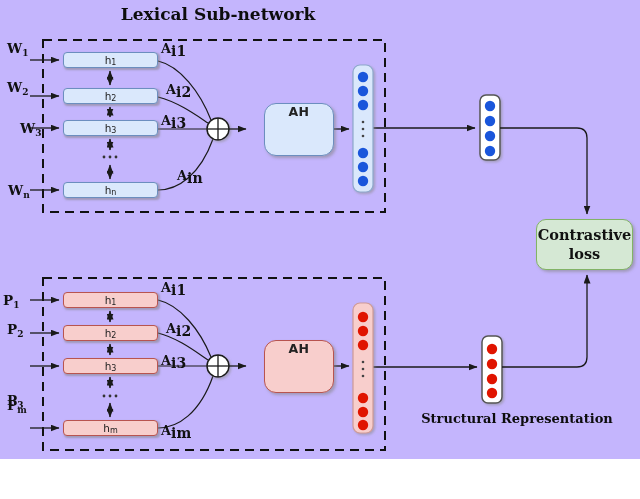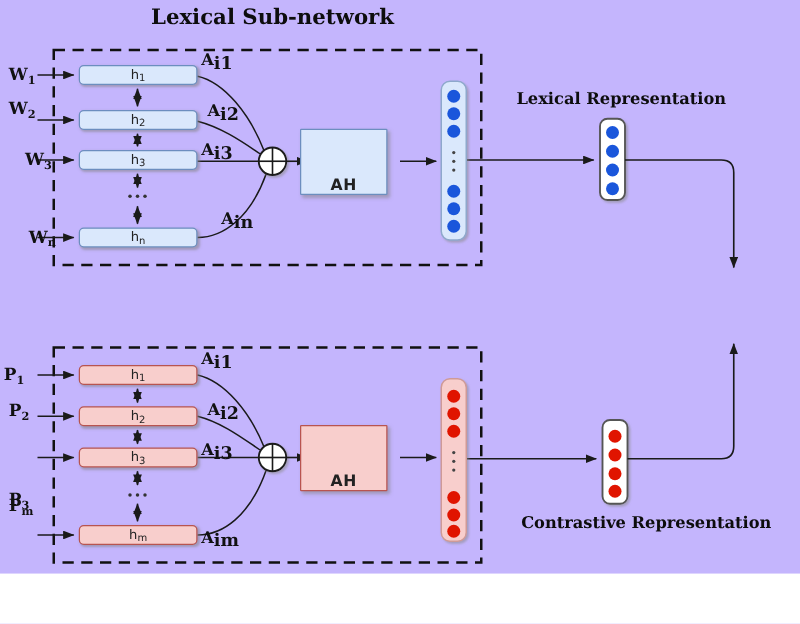--- a/index.html
+++ b/index.html
@@ -15,22 +15,22 @@
   .hbox{position:absolute;left:63px;width:95px;height:16px;border-radius:4px;
         display:flex;align-items:center;justify-content:center;
         font-family:"DejaVu Sans",sans-serif;font-size:10.5px;color:#222;
         box-shadow:1.5px 1.5px 2px rgba(130,130,130,.55);box-sizing:border-box;}
   .hbox .sub{font-size:8px;top:2px;font-weight:normal;}
   .blue{background:#dae8fc;border:1px solid #6c8ebf;}
   .pink{background:#f8cecc;border:1px solid #b85450;}
   .albl{position:absolute;width:40px;font-weight:bold;font-size:13px;
         font-family:"DejaVu Serif",serif;}
   .albl .sub{font-size:14px;}
-  .ahbox{position:absolute;left:240px;width:70px;height:53px;border-radius:1px;
-         display:flex;align-items:flex-end;justify-content:center;
+  .ahbox{position:absolute;left:264px;width:70px;height:53px;border-radius:12px;
+         display:flex;align-items:flex-start;justify-content:center;
          font-family:"DejaVu Sans",sans-serif;font-size:12.5px;font-weight:600;
          letter-spacing:.5px;color:#222;
          box-shadow:2px 2px 3px rgba(130,130,130,.55);box-sizing:border-box;}
   .replabel{position:absolute;text-align:center;font-weight:600;font-size:13px;
             font-family:"DejaVu Serif",serif;color:#0d0d0d;}
   .lossbox{position:absolute;left:536px;top:219px;width:97px;height:51px;
            background:#d5e8d4;border:1.5px solid #82b366;border-radius:10px;
            display:flex;align-items:center;justify-content:center;text-align:center;
            font-weight:bold;font-size:14.5px;line-height:1.25;
            font-family:"DejaVu Serif",serif;padding:2px 6px;box-sizing:border-box;
@@ -164,24 +164,24 @@
       <circle cx="492" cy="379" r="5.2" fill="#e01400"></circle>
       <circle cx="492" cy="393" r="5.2" fill="#e01400"></circle>
     </g>
 
     <path d="M500,128 L577,128 Q587,128 587,138 L587,214" fill="none" stroke="#1a1a1a" stroke-width="1.3" marker-end="url(#arr)"></path>
     <path d="M502,367 L577,367 Q587,367 587,357 L587,275" fill="none" stroke="#1a1a1a" stroke-width="1.3" marker-end="url(#arr)"></path>
   </svg>
 
   <div class="title" style="left:93px;top:4px;">Lexical Sub-network</div>
 
-  <div class="lbl-io" style="left:7px;top:51px;"><span>W</span><span class="sub">1</span></div>
+  <div class="lbl-io" style="left:7px;top:39px;"><span>W</span><span class="sub">1</span></div>
   <div class="lbl-io" style="left:7px;top:78px;"><span>W</span><span class="sub">2</span></div>
   <div class="lbl-io" style="left:20px;top:119px;"><span>W</span><span class="sub">3</span></div>
-  <div class="lbl-io" style="left:23px;top:181px;"><span>W</span><span class="sub">n</span></div>
+  <div class="lbl-io" style="left:8px;top:181px;"><span>W</span><span class="sub">n</span></div>
 
   <div class="hbox blue" style="top:52px;">
       <span>h</span>
       <span class="sub">1</span>
     </div>
   <div class="hbox blue" style="top:88px;">
       <span>h</span>
       <span class="sub">2</span>
     </div>
   <div class="hbox blue" style="top:120px;">
@@ -195,21 +195,20 @@
 
   <div class="albl" style="left:161px;top:40px;"><span>A</span><span class="sub">i1</span></div>
   <div class="albl" style="left:166px;top:81px;"><span>A</span><span class="sub">i2</span></div>
   <div class="albl" style="left:161px;top:112px;"><span>A</span><span class="sub">i3</span></div>
   <div class="albl" style="left:177px;top:167px;"><span>A</span><span class="sub">in</span></div>
 
   <div class="ahbox blue" style="top:103px;">
       <span>AH</span>
     </div>
 
-  <div class="replabel" style="left:407px;top:72px;width:180px;">Lexical Representation</div>
 
   <div class="lbl-io" style="left:3px;top:291px;"><span>P</span><span class="sub">1</span></div>
   <div class="lbl-io" style="left:7px;top:320px;"><span>P</span><span class="sub">2</span></div>
   <div class="lbl-io" style="left:7px;top:365px;margin-top:26px;"><span>P</span><span class="sub">3</span></div>
   <div class="lbl-io" style="left:7px;top:396px;"><span>P</span><span class="sub">m</span></div>
 
   <div class="hbox pink" style="top:292px;">
       <span>h</span>
       <span class="sub">1</span>
     </div>
@@ -228,16 +227,17 @@
 
   <div class="albl" style="left:161px;top:279px;"><span>A</span><span class="sub">i1</span></div>
   <div class="albl" style="left:166px;top:320px;"><span>A</span><span class="sub">i2</span></div>
   <div class="albl" style="left:161px;top:352px;"><span>A</span><span class="sub">i3</span></div>
   <div class="albl" style="left:161px;top:407px;margin-top:15px;"><span>A</span><span class="sub">im</span></div>
 
   <div class="ahbox pink" style="top:340px;">
       <span>AH</span>
     </div>
 
-  <div class="replabel" style="left:412px;top:411px;width:210px;">Contrastive Representation</div>
-
+  <div class="replabel" style="left:412px;top:411px;width:210px;">Structural Representation</div>
+
+  <div class="lossbox">Contrastive loss</div>
 
 </div>
 
 </body></html>

